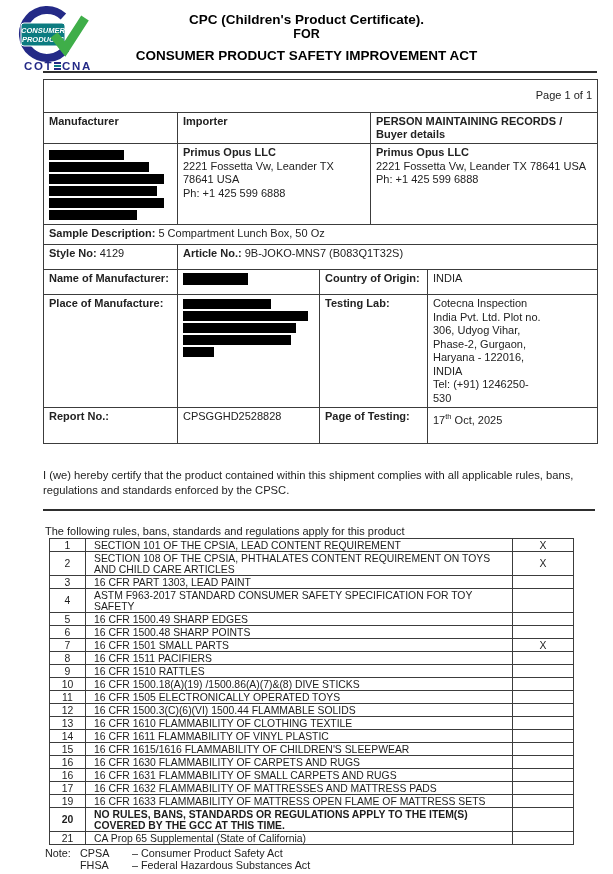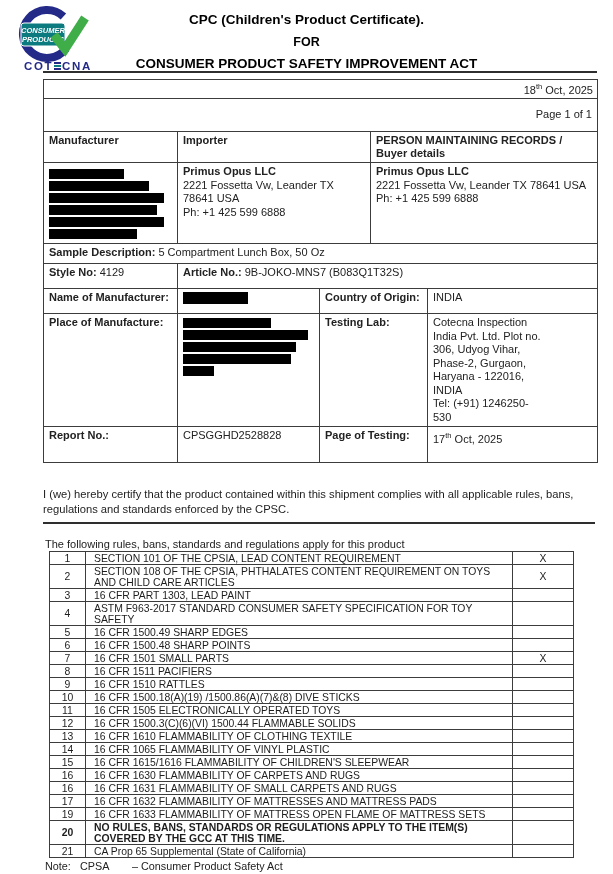--- a/index.html
+++ b/index.html
@@ -6,42 +6,42 @@
   body{width:613px;height:874px;background:#fff;font-family:"Liberation Sans",sans-serif;color:#222;position:relative;overflow:hidden;}
   .b{font-weight:bold;}
   sup{font-size:7.5px;}
   
   .logo{position:absolute;left:8px;top:4px;width:96px;height:72px;}
   .brand{position:absolute;left:4px;top:56px;font-weight:bold;color:#242a87;font-size:11.5px;letter-spacing:1.6px;white-space:nowrap;margin-left:12px;}
   .e-glyph{display:inline-block;width:7px;height:8px;margin:0 1px;background:linear-gradient(to bottom,#242a87 0 2px,transparent 2px 3px,#0c7b80 3px 5.5px,transparent 5.5px 6px,#242a87 6px 8px);}
   
   .titles{position:absolute;left:0;right:0;top:12px;text-align:center;font-weight:bold;color:#000000;}
   .t1{font-size:13.5px;}
-  .t2{font-size:12.5px;margin-top:8px;}
+  .t2{font-size:12.5px;}
   .t3{font-size:13.5px;margin-top:7px;}
   .title-rule{position:absolute;left:43px;top:71px;width:554px;border-bottom:2px solid #2e2e2e;}
   
   .doc{position:absolute;left:43px;top:79px;width:554px;}
   table.info{border-collapse:collapse;table-layout:fixed;width:554px;}
   table.info td{border:1px solid #3c3c3c;padding:2px 5px;vertical-align:top;font-size:11px;line-height:13.5px;}
   td.right{text-align:right;}
   tr.r-date td{height:11px;padding:0 4px 1px;}
   tr.r-page td{height:28px;vertical-align:middle;}
   tr.r-head td{height:26px;font-weight:bold;line-height:12.5px;}
   tr.r-detail td{height:76px;}
   tr.r-sample td{height:15px;}
   tr.r-style td{height:20px;}
   tr.r-name td{height:20px;}
   tr.r-place td{height:88px;}
   tr.r-report td{height:31px;}
   td.small{font-size:10.8px;line-height:11.5px;}
   .bar{background:#000;height:10px;margin:2px 0;}
   .nbar{background:#000;height:12px;margin:1px 0;}
   
-  .certify{margin-top:24px;width:552px;border-bottom:2px solid #2e2e2e;padding-bottom:5px;font-size:11.2px;line-height:15px;color:#1d1d1d;}
+  .certify{margin-top:24px;width:552px;border-bottom:2px solid #2e2e2e;padding-bottom:11px;font-size:11.2px;line-height:15px;color:#1d1d1d;}
   
   .rules-heading{margin-top:14px;margin-left:2px;font-size:11px;}
   table.rules{border-collapse:collapse;table-layout:fixed;margin-left:6px;margin-top:1px;width:524px;}
   table.rules td{border:1px solid #3c3c3c;font-size:10.4px;line-height:11px;height:10.5px;padding:0.5px 4px;vertical-align:middle;color:#1d1d1d;}
   table.rules td.no{text-align:center;padding:0.5px 1px;}
   table.rules td.desc{padding-left:8px;}
   table.rules td.mark{text-align:center;}
   tr.bold-row td{font-weight:bold;}
   
   .notes{margin-top:2px;margin-left:2px;font-size:10.8px;line-height:12.4px;}
@@ -74,23 +74,20 @@
 
   <table class="info">
     <colgroup>
         <col style="width:134px">
         <col style="width:142px">
         <col style="width:51px">
         <col style="width:57px">
         <col style="width:170px">
       </colgroup>
     <tbody>
-        <tr class="r-date">
-      <td colspan="5" class="right"><span>18</span><sup>th</sup><span> Oct, 2025</span></td>
-    </tr>
     <tr class="r-page">
       <td colspan="5" class="right">Page 1 of 1</td>
     </tr>
     <tr class="r-head">
       <td>Manufacturer</td>
       <td colspan="2">Importer</td>
       <td colspan="2">
         <div>PERSON MAINTAINING RECORDS /</div>
         <div>Buyer details</div>
       </td>
@@ -244,21 +241,21 @@
           <td class="desc">16 CFR 1500.3(C)(6)(VI) 1500.44 FLAMMABLE SOLIDS</td>
           <td class="mark"></td>
         </tr>
         <tr>
           <td class="no">13</td>
           <td class="desc">16 CFR 1610 FLAMMABILITY OF CLOTHING TEXTILE</td>
           <td class="mark"></td>
         </tr>
         <tr>
           <td class="no">14</td>
-          <td class="desc">16 CFR 1065 FLAMMABILITY OF VINYL PLASTIC</td>
+          <td class="desc">16 CFR 1611 FLAMMABILITY OF VINYL PLASTIC</td>
           <td class="mark"></td>
         </tr>
         <tr>
           <td class="no">15</td>
           <td class="desc">16 CFR 1615/1616 FLAMMABILITY OF CHILDREN'S SLEEPWEAR</td>
           <td class="mark"></td>
         </tr>
         <tr>
           <td class="no">16</td>
           <td class="desc">16 CFR 1630 FLAMMABILITY OF CARPETS AND RUGS</td>

